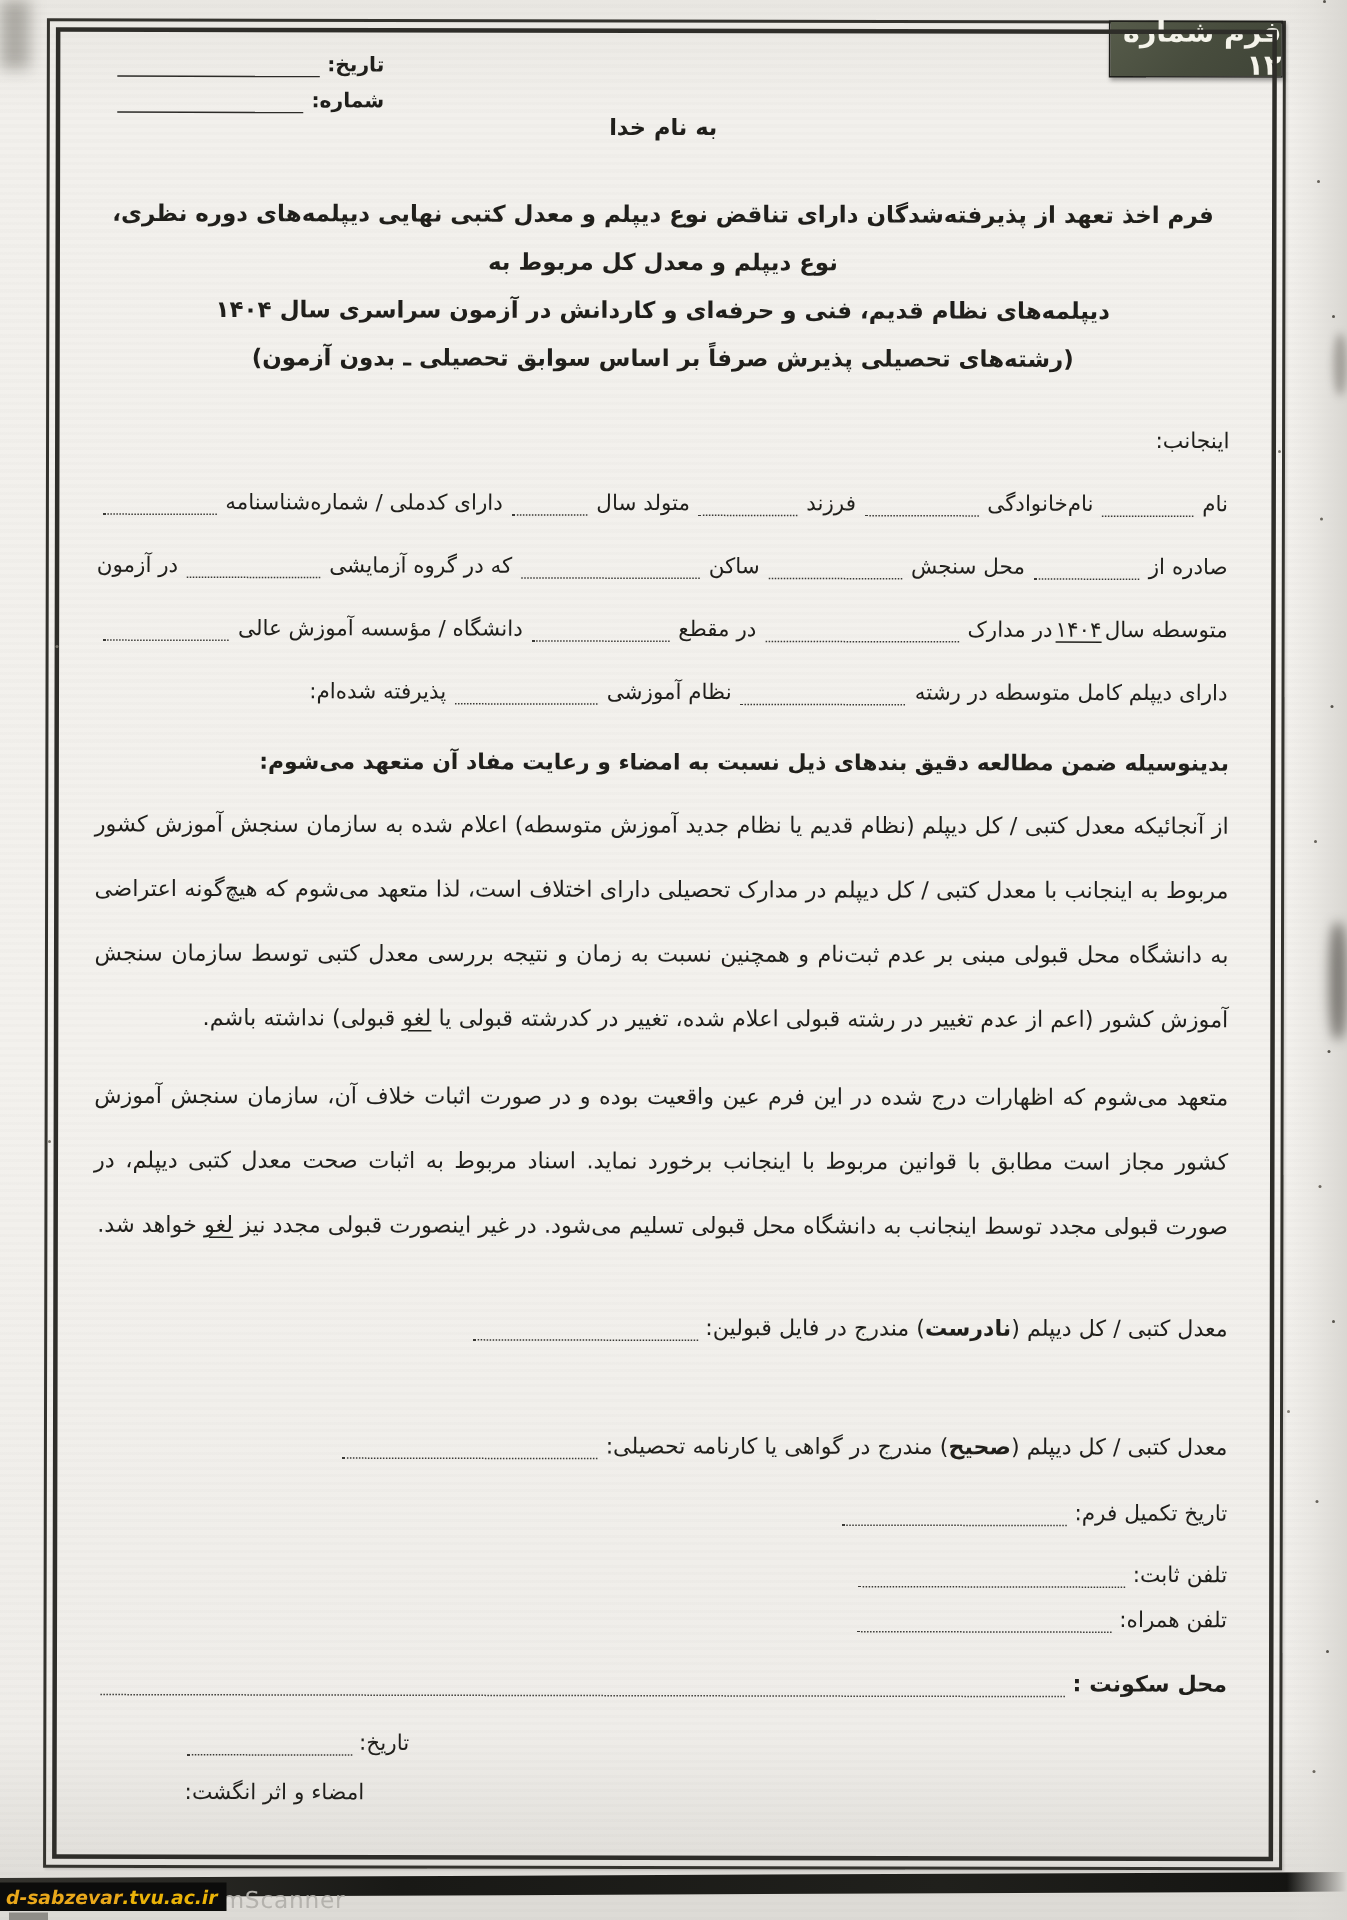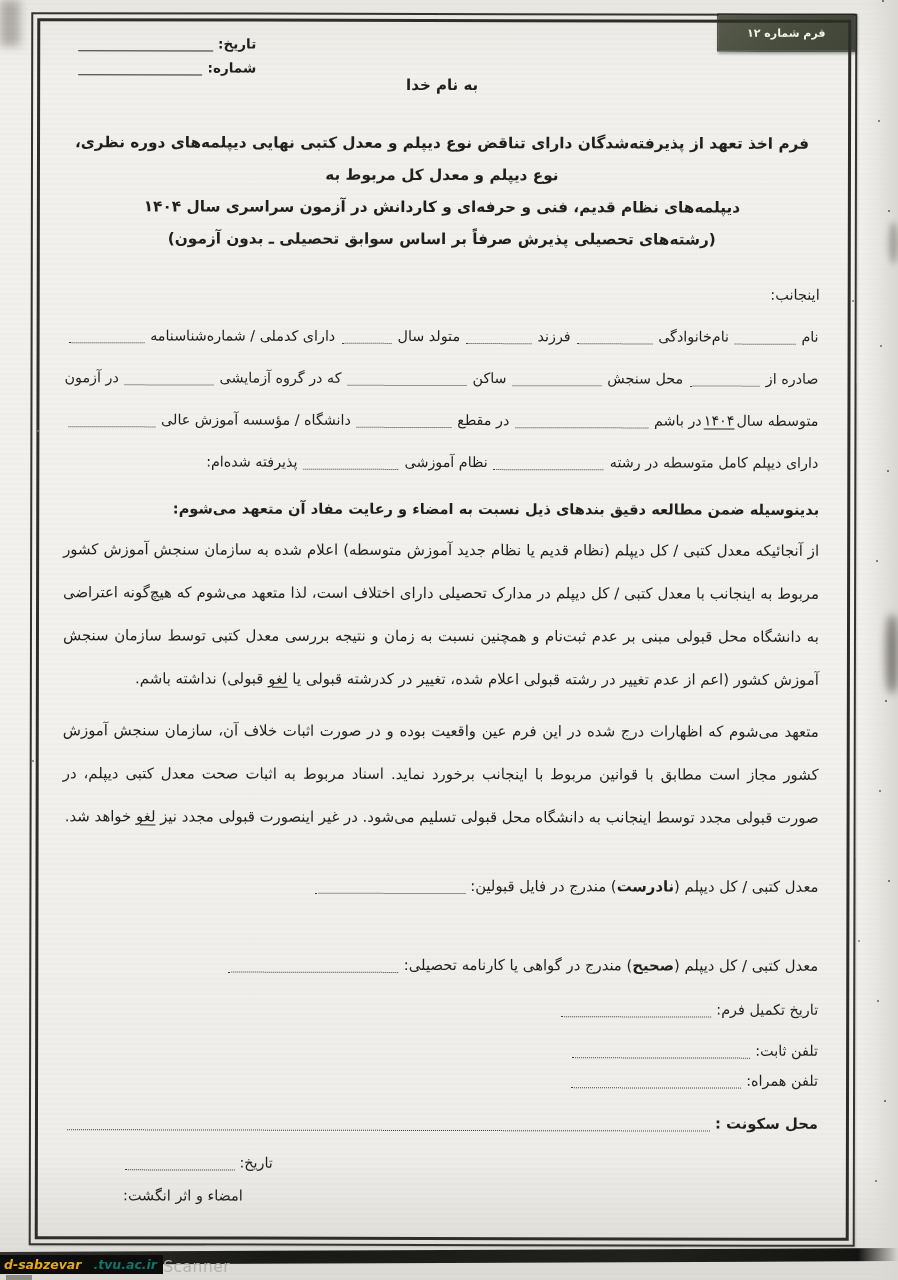--- a/index.html
+++ b/index.html
@@ -28,25 +28,25 @@
   }
   .frame-inner {
     width: 100%; height: 100%;
     border: 3px solid #2e2d29;
     padding: 12px 28px 0 24px;
     position: relative;
   }
   
   .badge {
     position: absolute; top: -2px; right: 0px;
-    width: 138px; height: 38px;
+    width: 116px; height: 38px;
     background: linear-gradient(135deg, #565b4a 0%, #474c3d 55%, #3f4437 100%);
     border: 1px solid #1e1e1a;
     color: #f4f3ea;
-    font-size: 11px; font-weight: 700;
+    font-size: 19px; font-weight: 700;
     display: flex; align-items: center; justify-content: center;
     box-shadow: 1px 2px 3px rgba(0,0,0,.35);
     letter-spacing: .5px;
   }
   
   .meta { width: 178px; margin-left: 14px; margin-right: auto; margin-top: 2px; }
   .meta-row { display: flex; align-items: flex-end; margin-bottom: 8px; }
   .meta-label { font-weight: 700; font-size: 13.5px; white-space: nowrap; }
   .meta-line { flex: 1; border-bottom: 1.6px solid #2c2b28; height: 13px; margin-right: 5px; }
   
@@ -84,24 +84,24 @@
     background: linear-gradient(90deg, #35342f 0%, #191916 30%, #20201c 70%, #121210 100%);
     transform: rotate(-0.25deg);
   }
   .wm-cam {
     position: absolute; left: 104px; bottom: 4px;
     direction: ltr; color: #b4b2ad; font-size: 15.5px; letter-spacing: .5px;
   }
   .wm-chip {
     position: absolute; left: 0; bottom: 6px; height: 19px;
     background: #0c0c0b; display: flex; align-items: center;
-    direction: ltr; padding: 0 6px 0 4px; gap: 12px;
+    direction: ltr; padding: 0 6px 0 4px;
   }
   .wm-site1 { color: #e9a81b; font-style: italic; font-weight: 700; font-size: 12.5px; }
-  .wm-site2 { color: #0f766e; font-style: italic; font-weight: 700; font-size: 12.5px; }
+  .wm-site2 { color: #eab308; font-style: italic; font-weight: 700; font-size: 12.5px; }
   .wm-stub { position: absolute; left: 6px; bottom: 0; width: 26px; height: 5px; background: #8f8d88; }
   
   .edge-right {
     position: absolute; top: 0; right: 0; width: 40px; height: 100%;
     background: linear-gradient(270deg, #d9d7d2 0%, rgba(222,220,215,.4) 60%, rgba(0,0,0,0) 100%);
   }
   .smudge-a { position: absolute; right: 0; top: 222px; width: 9px; height: 42px; background: rgba(74,70,62,.4); filter: blur(3px); border-radius: 50%; }
   .smudge-b { position: absolute; right: 0; top: 615px; width: 12px; height: 78px; background: rgba(46,42,36,.55); filter: blur(4px); border-radius: 40%; }
   .smudge-c { position: absolute; right: 878px; top: 0; width: 20px; height: 46px; background: rgba(60,58,50,.35); filter: blur(5px); }
   .speck {
@@ -163,21 +163,21 @@
         <span class="lbl">ساکن</span>
         <span class="dots g18"></span>
         <span class="lbl">که در گروه آزمایشی</span>
         <span class="dots g13"></span>
         <span class="lbl">در آزمون</span>
       </div>
 
       <div class="frow">
         <span class="lbl">متوسطه سال</span>
         <span class="lbl emph-u">۱۴۰۴</span>
-        <span class="lbl">در باشم</span>
+        <span class="lbl">در مدارک</span>
         <span class="dots g16"></span>
         <span class="lbl">در مقطع</span>
         <span class="dots g11"></span>
         <span class="lbl">دانشگاه / مؤسسه آموزش عالی</span>
         <span class="dots g10"></span>
       </div>
 
       <div class="frow">
         <span class="lbl">دارای دیپلم کامل متوسطه در رشته</span>
         <span class="dots w110"></span>

